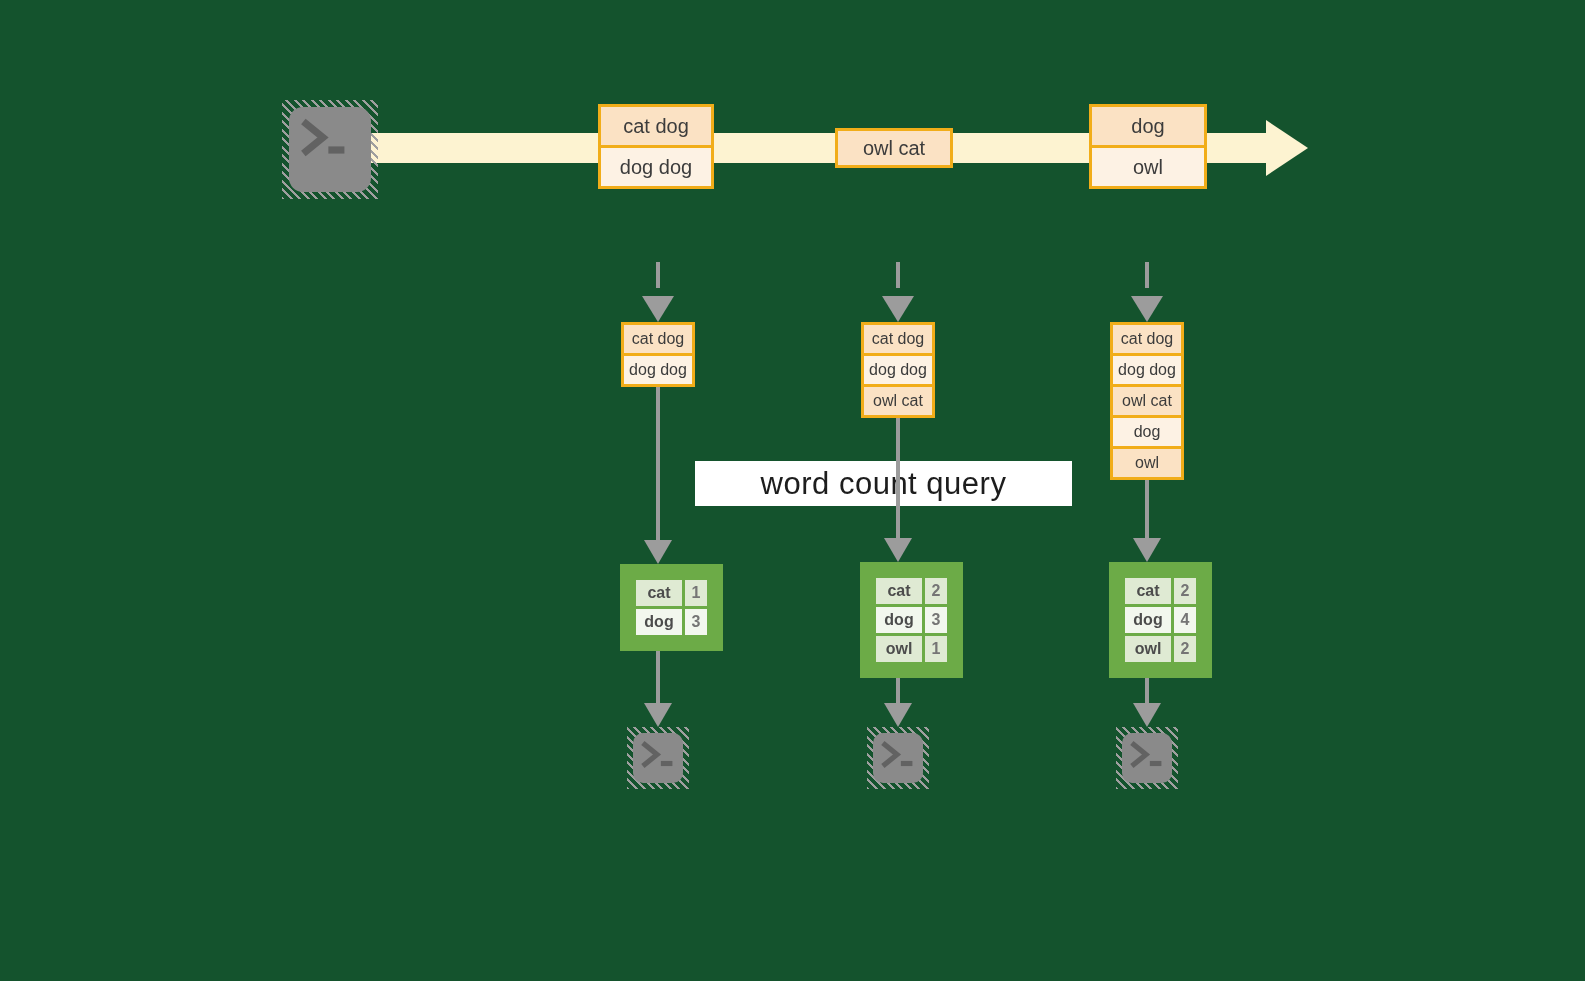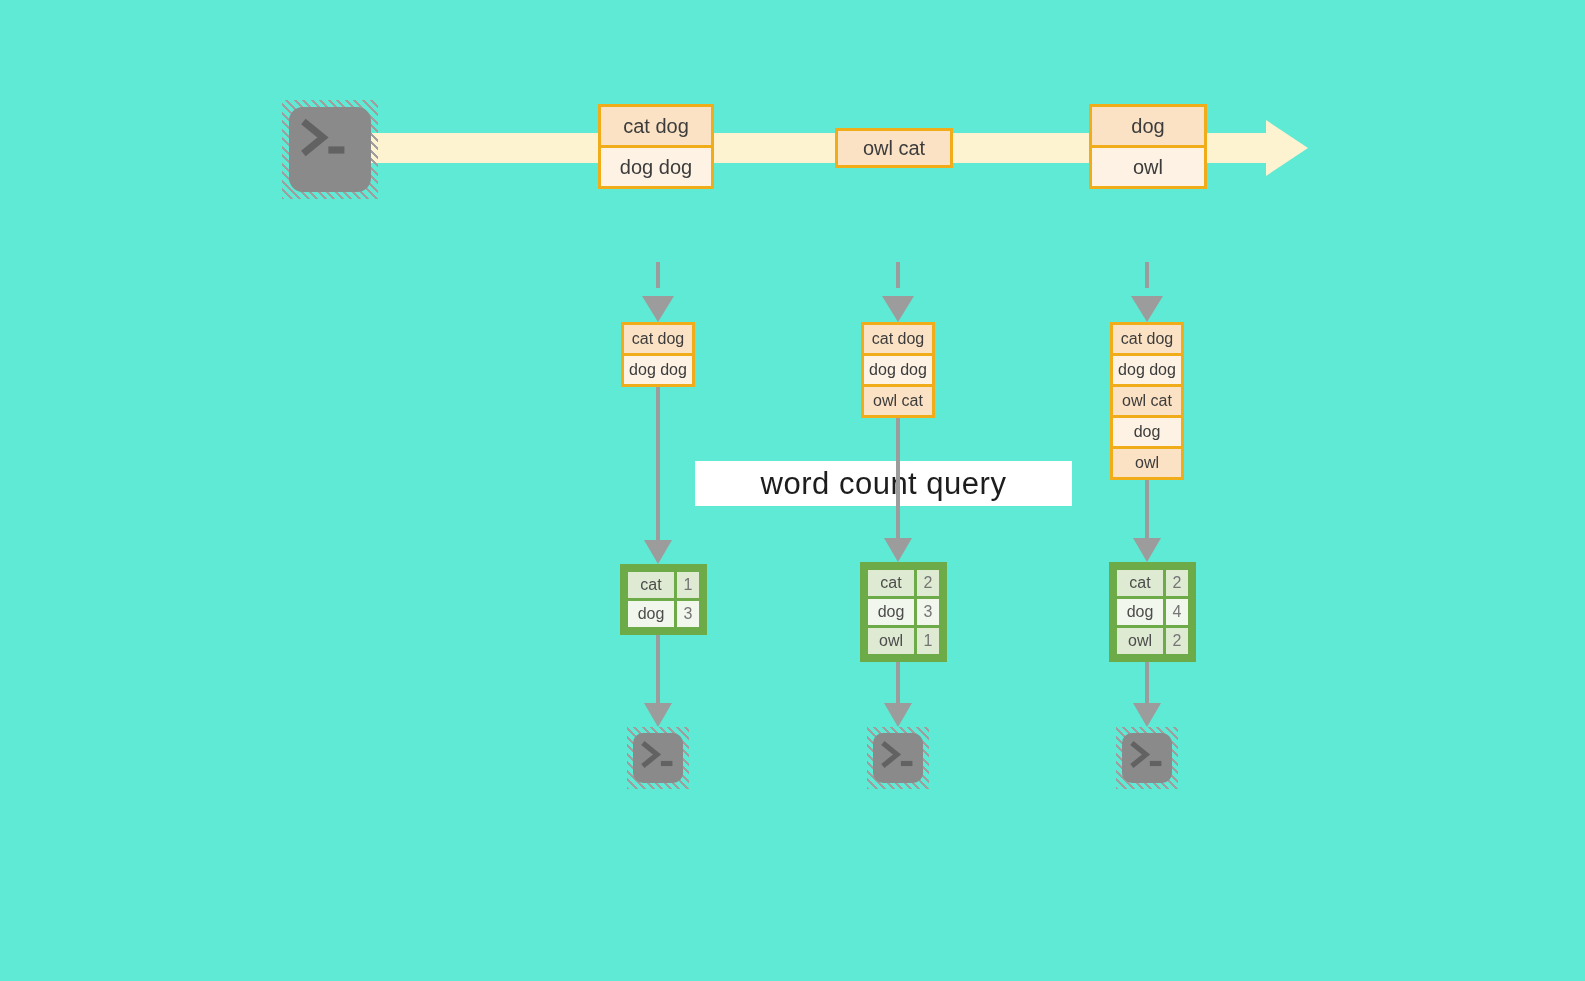--- a/index.html
+++ b/index.html
@@ -1,17 +1,17 @@
 <!DOCTYPE html>
 <html><head>
 <meta charset="utf-8">
 <style>
   html,body{margin:0;padding:0;background:#000;}
   .scene{
-    position:relative;width:1585px;height:981px;background:#5eead4;overflow:hidden;
+    position:relative;width:1585px;height:981px;background:#14532d;overflow:hidden;
     font-family:"Liberation Sans", sans-serif;
   }
   
   .term{
     position:absolute;
     background:repeating-linear-gradient(45deg,#9f9f9f 0 2px,transparent 2px 6px);
     z-index:10;
   }
   .term-inner{
     position:absolute;inset:7px;background:#8a8a8a;border-radius:14px;
@@ -32,22 +32,22 @@
     display:flex;align-items:center;justify-content:center;
     font-size:20px;color:#3c3c3c;
   }
   .cell:first-child{margin-top:0;}
   .cell:nth-child(odd){background:#fbe2c4;}
   .cell:nth-child(even){background:#fdf2e4;}
   .cell.single{height:40px;}
   .stack .cell{height:34px;font-size:16px;}
   
   .gtable{
-    position:absolute;display:grid;grid-template-columns:46px 22px;gap:3px;padding:8px;
-    background:#6cab47;z-index:10;
+    position:absolute;display:grid;grid-template-columns:46px 22px;gap:3px;padding:16px;
+    background:#6cab47;z-index:10;font-weight:bold;
   }
   .gcell{
     height:26px;display:flex;align-items:center;justify-content:center;
     font-size:16px;color:#4c4c4c;background:#f2f7ee;
   }
   .gcell.num{color:#757575;}
   .gtable .gcell:nth-child(4n+1),.gtable .gcell:nth-child(4n+2){background:#dfead3;}
   
   .qlabel{
     position:absolute;left:695px;top:461px;width:377px;height:45px;background:#ffffff;z-index:3;

